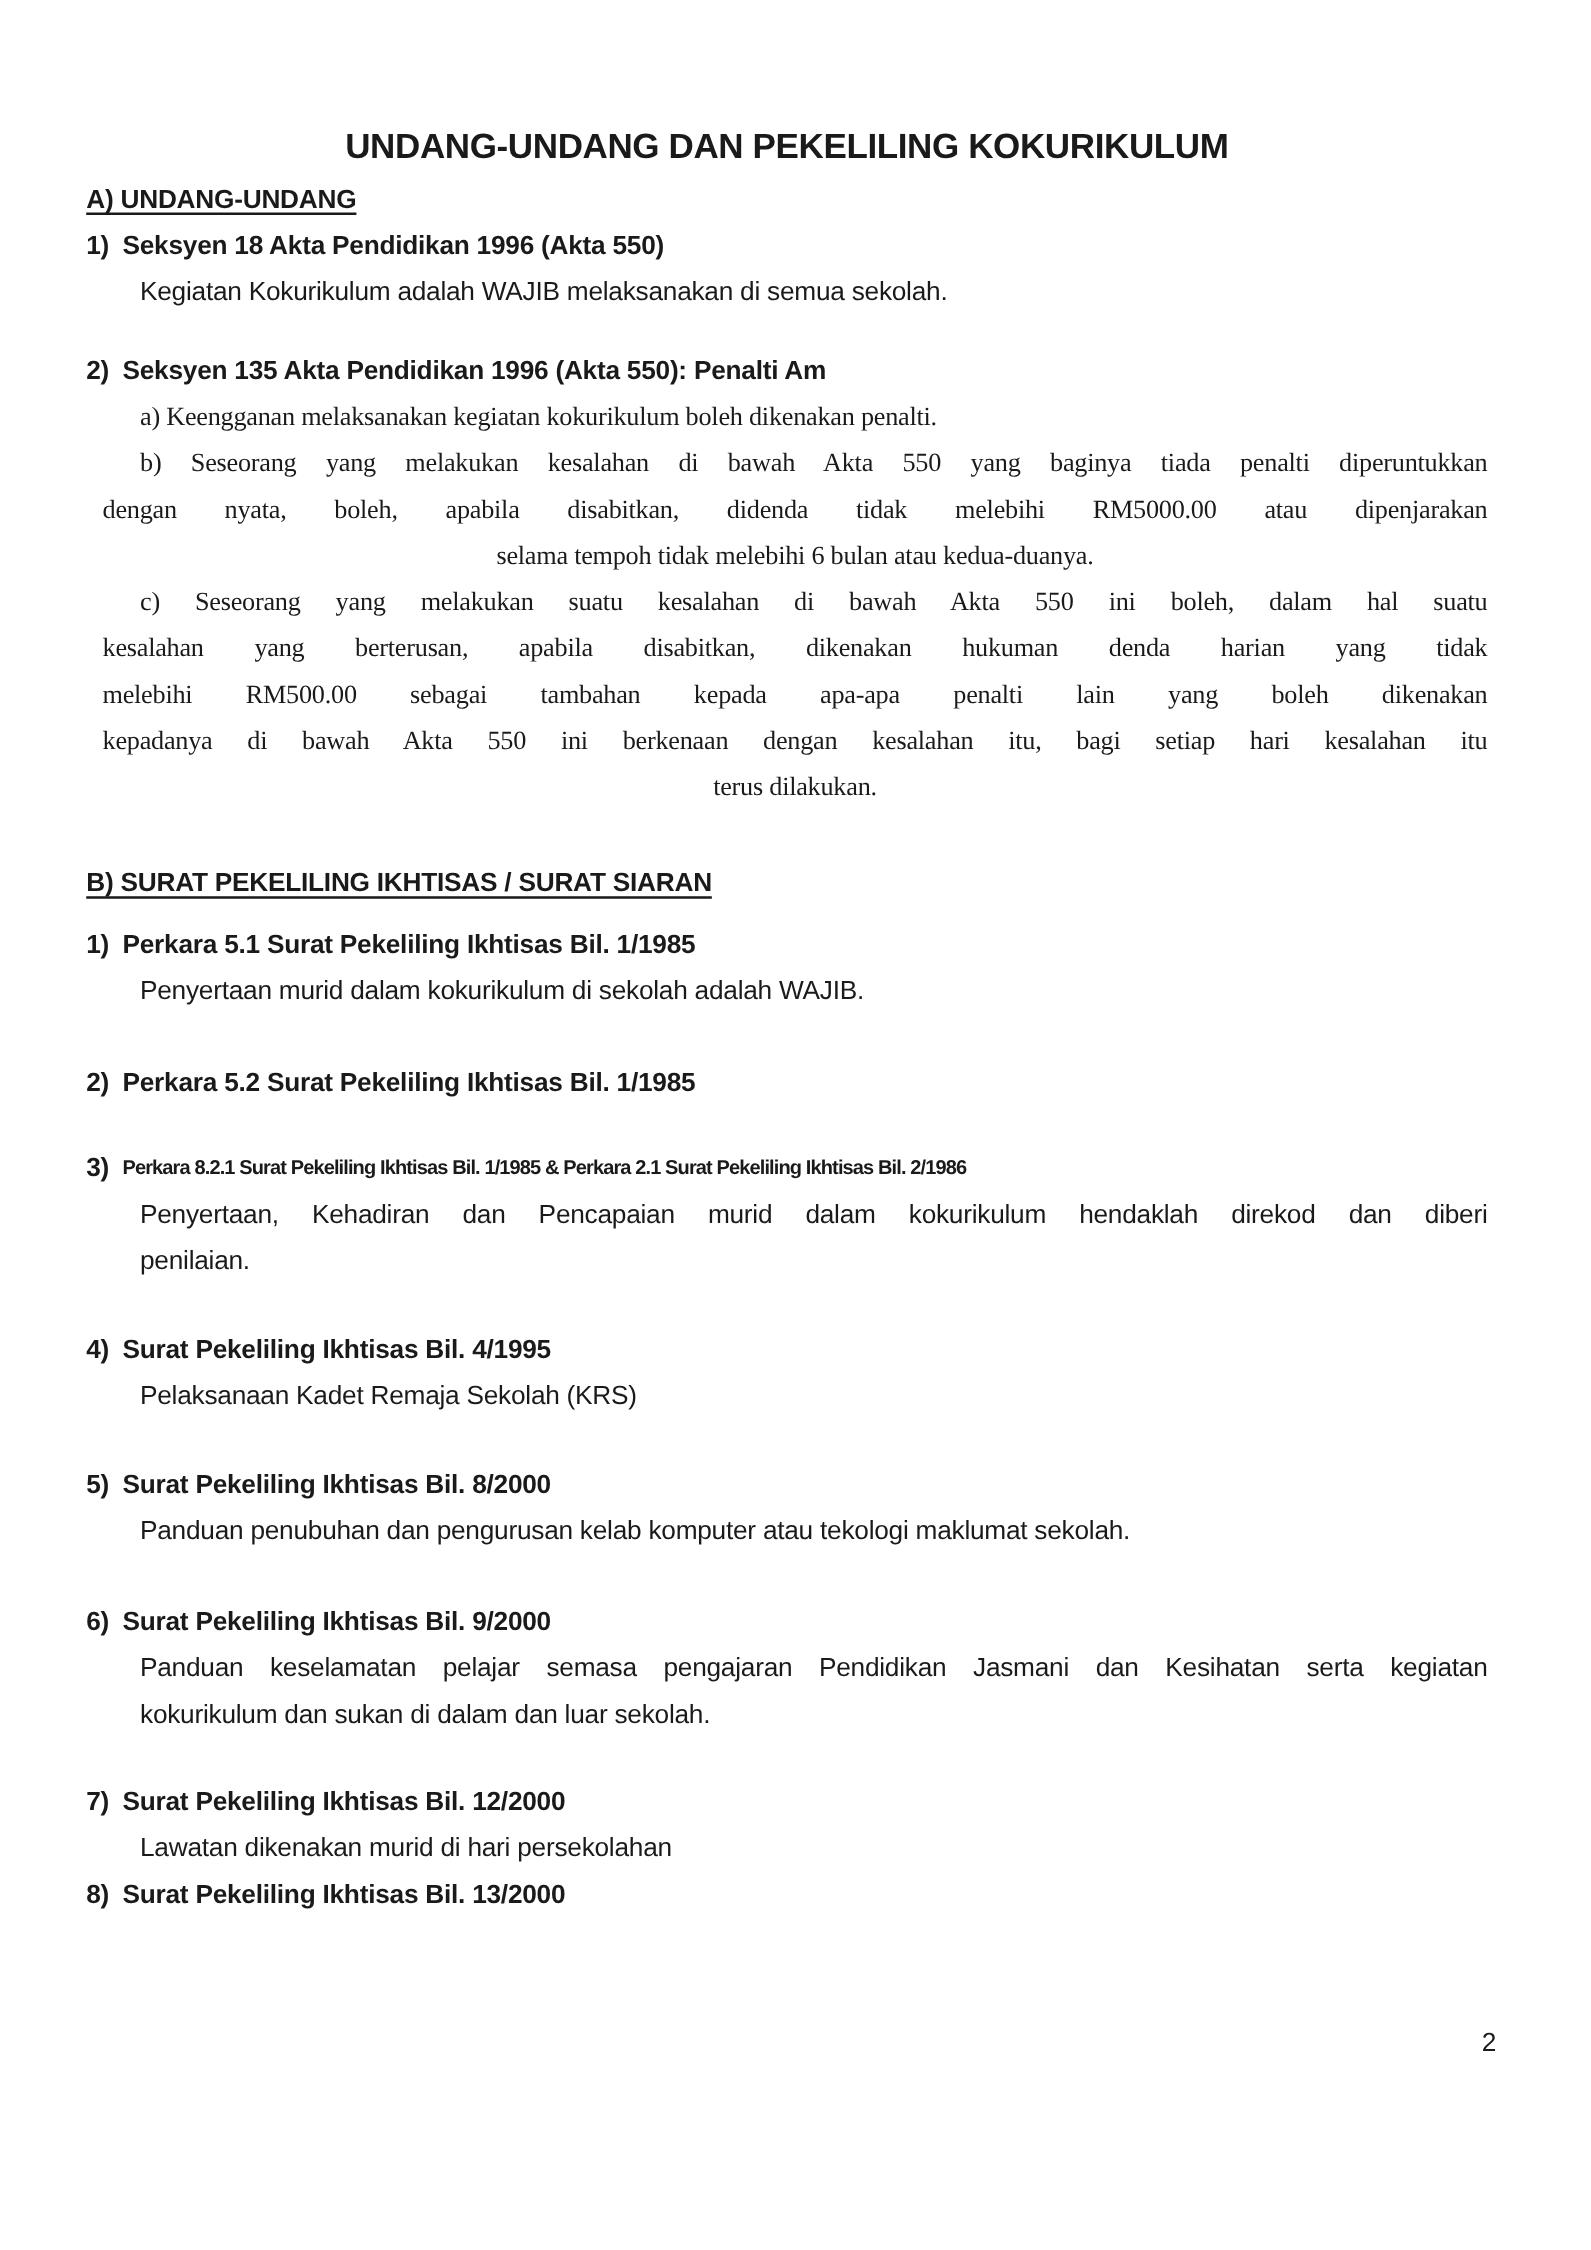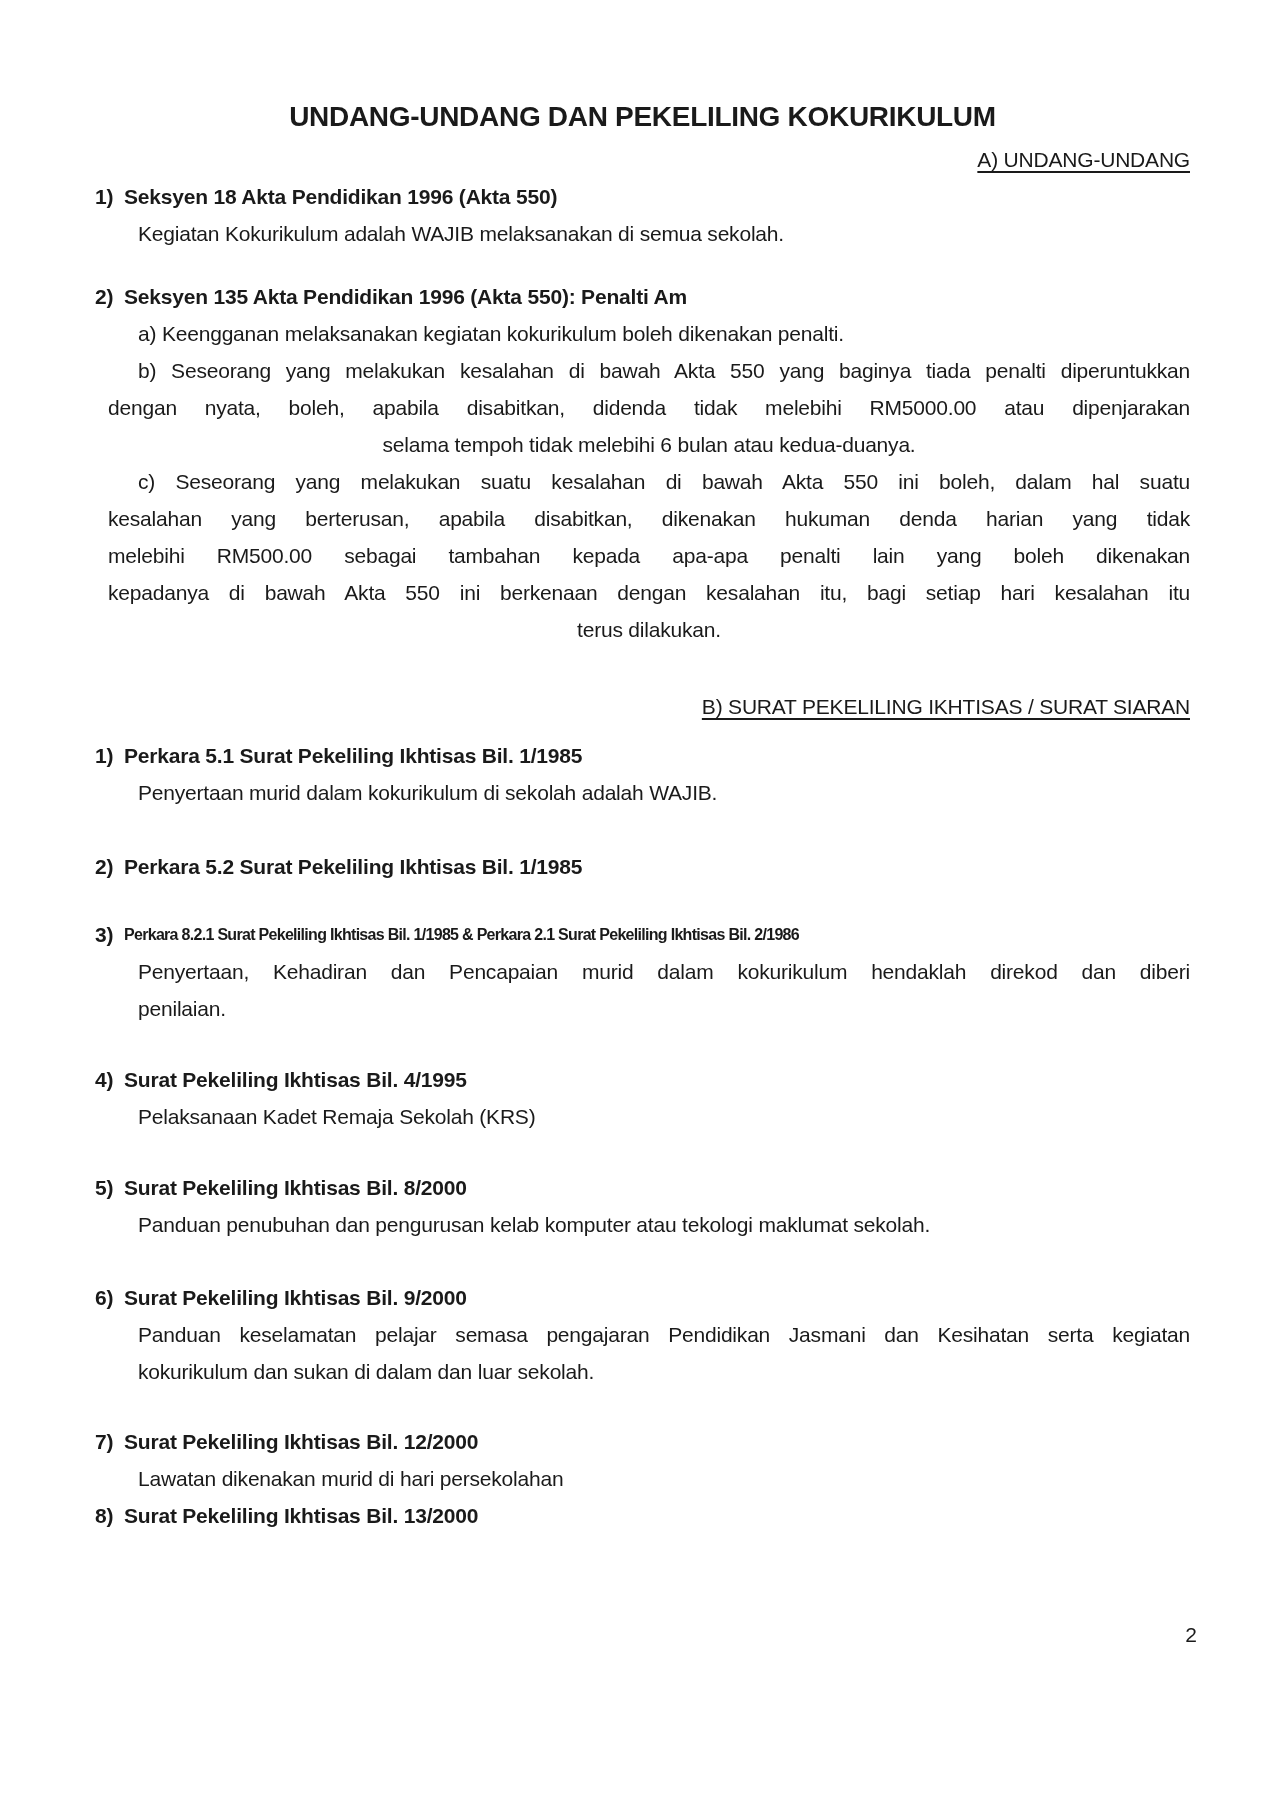--- a/index.html
+++ b/index.html
@@ -6,52 +6,51 @@
   .page {
     position: relative;
     width: 1273px;
     height: 1800px;
     background: #ffffff;
     font-family: "Liberation Sans", sans-serif;
     color: #1a1a1a;
     overflow: hidden;
   }
   .content {
-    padding-left: 95px;
+    padding-left: 69px;
     padding-right: 83px;
     font-size: 21px;
     line-height: 37px;
     letter-spacing: -0.2px;
   }
   .doc-title {
     margin-top: 97px;
     height: 40px;
     line-height: 40px;
     text-align: center;
     font-weight: bold;
     font-size: 28px;
     letter-spacing: -0.3px;
     white-space: nowrap;
   }
   .section-heading {
-    font-weight: normal;
+    font-weight: bold;
     margin-top: 0;
-    text-align: right;
   }
   .section-heading .underlined {
     text-decoration: underline;
     text-decoration-thickness: 2px;
     text-underline-offset: 4px;
   }
   .num-item { display: flex; font-weight: bold; }
   .num-item .num { flex: 0 0 29px; width: 29px; }
   .num-item .heading-text { flex: 1 1 auto; }
   .heading-tight { font-size: 16px; letter-spacing: -0.7px; white-space: nowrap; }
   .body-para { margin-left: 43px; }
-  .sub-line { margin-left: 43px; }
+  .sub-line { margin-left: 43px; font-family: Liberation Serif, serif; }
   .cont { margin-left: 13px; text-align: center; }
   .jline { text-align: justify; text-align-last: justify; }
   .mt4  { margin-top: 4px; }
   .mt12 { margin-top: 12px; }
   .mt25 { margin-top: 40px; }
   .mt26 { margin-top: 26px; }
   .mt31 { margin-top: 31px; }
   .mt33 { margin-top: 33px; }
   .mt34 { margin-top: 34px; }
   .mt36 { margin-top: 36px; }

